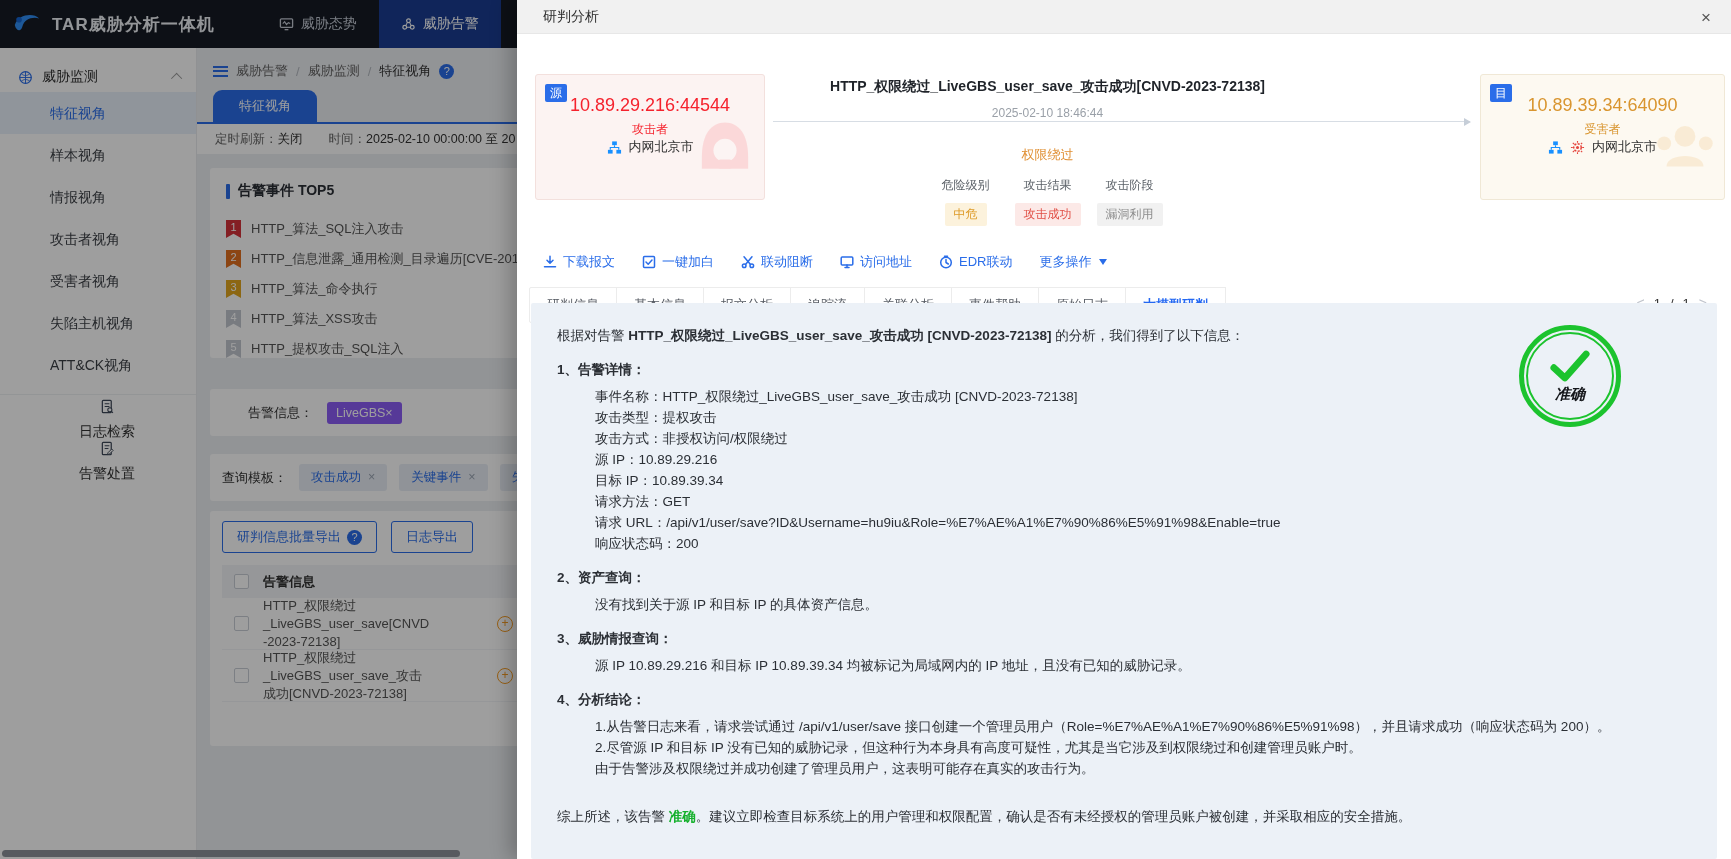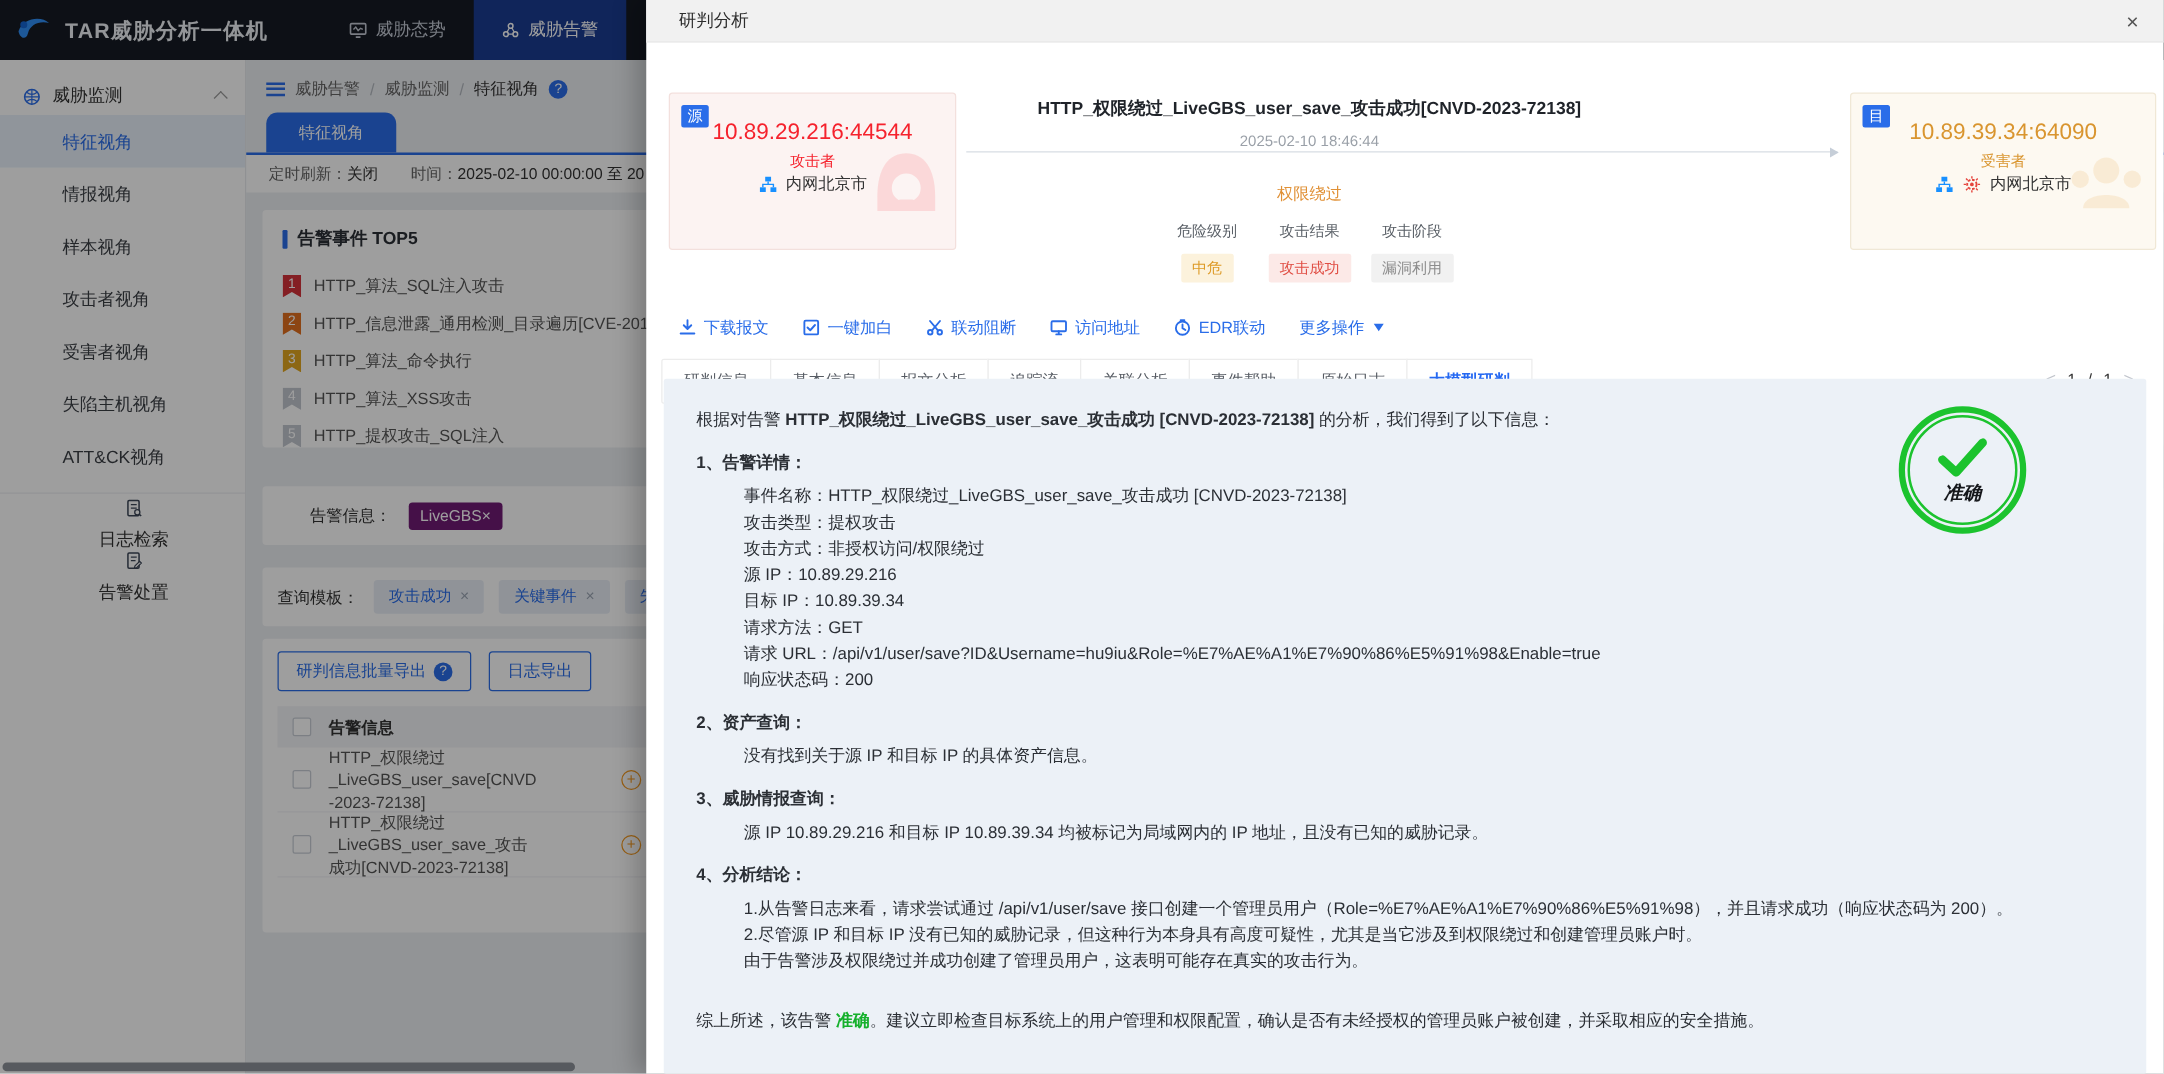--- a/index.html
+++ b/index.html
@@ -45,21 +45,21 @@
 
   .card { background:#fff; border-radius:3px; margin-left:13px; }
   .top5 { margin-top:14px; padding:14px 16px 10px 16px; height:190px; }
   .top5-title { display:flex; align-items:center; gap:8px; font-size:14px; font-weight:bold; color:#2b2f36; }
   .title-bar { width:4px; height:15px; background:#2a6de9; border-radius:1px; }
   .top5-item { display:flex; align-items:center; gap:10px; height:30px; font-size:13px; color:#555; white-space:nowrap; overflow:hidden; }
   .rank { flex:none; width:15px; height:18px; color:#fff; font-size:11px; text-align:center; line-height:15px; clip-path:polygon(0 0,100% 0,100% 100%,50% 76%,0 100%); }
   .rank.r1{background:#d6333a;} .rank.r2{background:#e2701f;} .rank.r3{background:#e2a71f;} .rank.r4,.rank.r5{background:#c2c7cf;}
   .filter-row { margin-top:31px; height:47px; display:flex; align-items:center; padding-left:38px; gap:14px; font-size:13px; color:#333; white-space:nowrap; }
   .filter-row2 { margin-top:18px; height:47px; padding-left:12px; gap:12px; }
-  .tag-solid { background:#701a75; color:#fff; font-size:12.5px; padding:4px 9px; border-radius:3px; }
+  .tag-solid { background:#8b5cf6; color:#fff; font-size:12.5px; padding:4px 9px; border-radius:3px; }
   .tag-lite { background:#e9eef6; color:#2a6de9; font-size:12.5px; padding:5px 12px; border-radius:3px; white-space:nowrap; }
   .tag-lite .x { color:#9aa4b2; margin-left:7px; }
   .table-card { margin-top:10px; height:235px; padding:10px 0 0 12px; overflow:hidden; }
   .btn-row { display:flex; gap:14px; }
   .btn-outline { border:1px solid #2a6de9; color:#2a6de9; background:#fff; font-size:13px; padding:6px 14px; border-radius:3px; display:flex; align-items:center; gap:6px; white-space:nowrap; cursor:pointer; }
   .g-table { margin-top:12px; }
   .g-thead { background:#f2f4f7; height:33px; display:flex; align-items:center; font-weight:bold; color:#333; }
   .g-row { display:flex; align-items:center; border-bottom:1px solid #f2f4f7; height:52px; color:#555; }
   .cbx { flex:none; width:15px; height:15px; border:1.5px solid #c9ced6; border-radius:2px; background:#fff; margin:0 14px 0 12px; }
   .g-cell { width:218px; line-height:18px; font-size:13px; }
@@ -164,22 +164,22 @@
     <div class="side-group">
       <svg viewBox="0 0 16 16">
           <circle cx="8" cy="8" r="6.2" fill="none" stroke="#2a6de9" stroke-width="1.3"></circle>
           <path d="M8 1.8 v12.4 M1.8 8 h12.4 M3.5 4 c3 2.5 6 2.5 9 0 M3.5 12 c3-2.5 6-2.5 9 0" fill="none" stroke="#2a6de9" stroke-width="1"></path>
         </svg>
       <span>威胁监测</span>
       <span class="grow"></span>
       <span class="side-caret"></span>
     </div>
     <div class="side-item active">特征视角</div>
+    <div class="side-item">样本视角</div>
     <div class="side-item">情报视角</div>
-    <div class="side-item">样本视角</div>
     <div class="side-item">攻击者视角</div>
     <div class="side-item">受害者视角</div>
     <div class="side-item">失陷主机视角</div>
     <div class="side-item">ATT&amp;CK视角</div>
     <div class="side-divider"></div>
     <div class="side-link">
       <svg viewBox="0 0 16 16">
           <rect x="2.5" y="1.5" width="9.5" height="13" rx="1" fill="none" stroke="#3d4758" stroke-width="1.3"></rect>
           <path d="M5 5 h5 M5 8 h5" stroke="#3d4758" stroke-width="1.1"></path>
           <circle cx="10.5" cy="11.5" r="2.2" fill="#fff" stroke="#3d4758" stroke-width="1.1"></circle>

